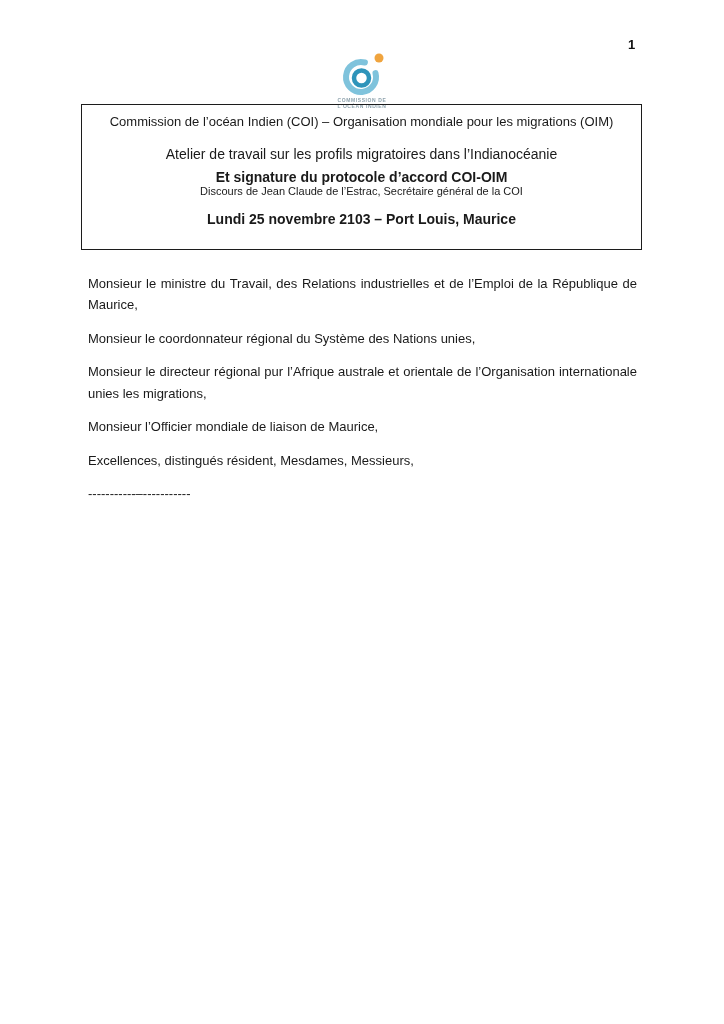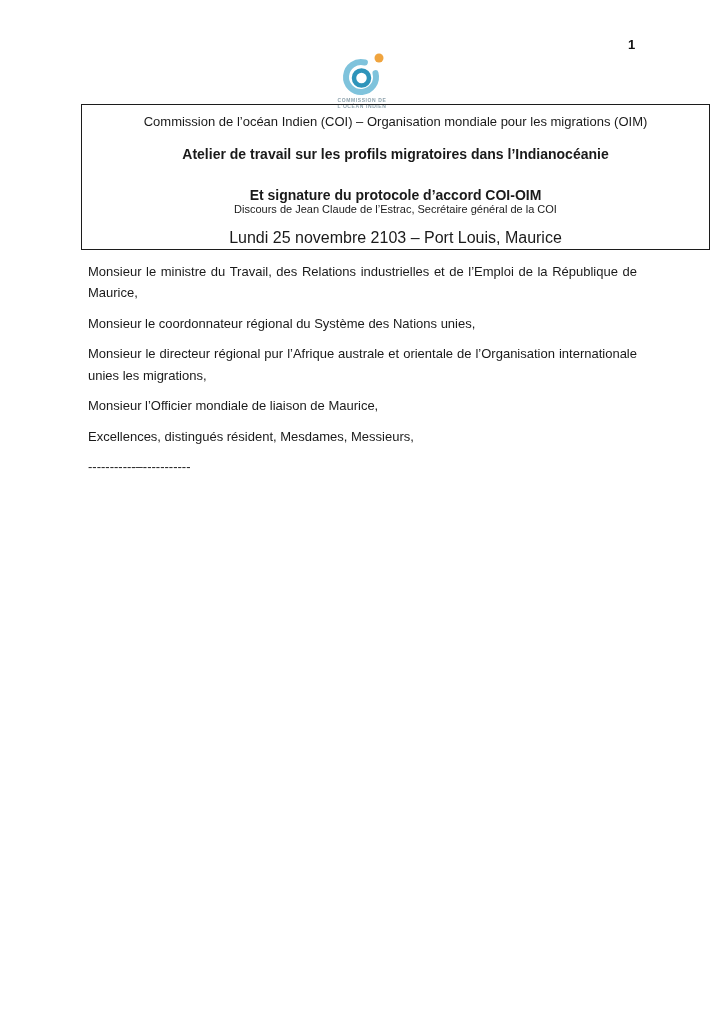--- a/index.html
+++ b/index.html
@@ -34,41 +34,41 @@
     font-size: 5px;
     line-height: 6px;
     letter-spacing: 0.6px;
     color: #8fa3ad;
     font-weight: bold;
   }
   .header-box {
     position: absolute;
     left: 81px;
     top: 104px;
-    width: 629px;
+    width: 561px;
     height: 146px;
     border: 1.5px solid #1c1c1c;
     text-align: center;
     box-sizing: border-box;
   }
   .hb-line1 { margin-top: 9px;  font-size: 13px; font-weight: normal; }
-  .hb-line2 { margin-top: 17px; font-size: 14px; font-weight: bold; }
-  .hb-line3 { margin-top: 25px; font-size: 14px; font-weight: bold; }
+  .hb-line2 { margin-top: 17px; font-size: 14px; font-weight: normal; }
+  .hb-line3 { margin-top: 7px; font-size: 14px; font-weight: bold; }
   .hb-line4 { font-size: 11px; font-weight: normal; }
-  .hb-line5 { margin-top: 14px; font-size: 16px; font-weight: normal; }
+  .hb-line5 { margin-top: 14px; font-size: 14px; font-weight: bold; }
   .body-text {
     position: absolute;
     left: 88px;
     top: 261px;
     width: 549px;
     font-size: 13px;
     line-height: 1.65;
   }
   .body-text p {
-    margin: 0 0 9px 0;
+    margin: 12px 0 9px 0;
     text-align: justify;
     text-align-last: left;
   }
 </style>
 </head>
 <body>
 
 <div class="page">
 
   <div class="page-number">1</div>

